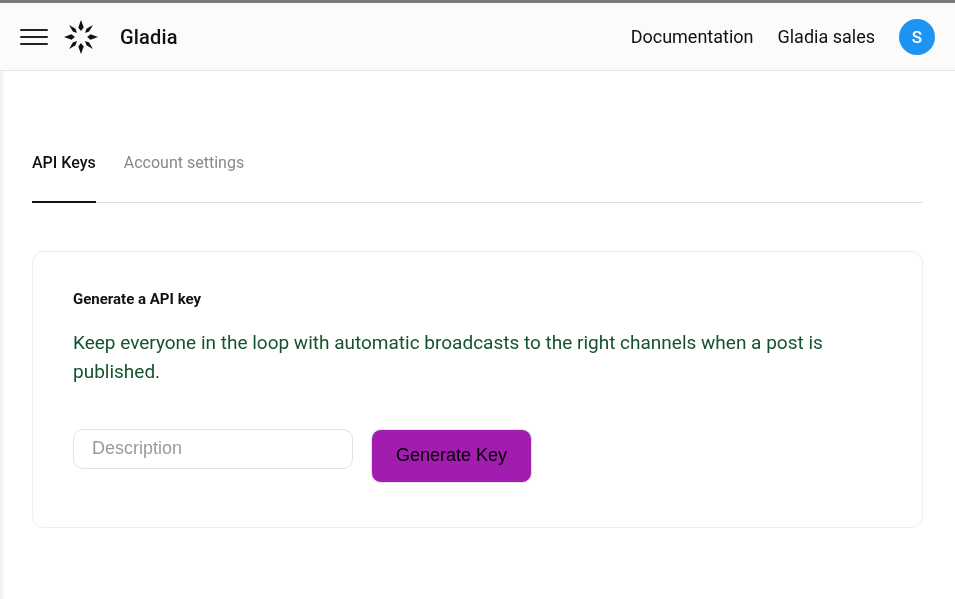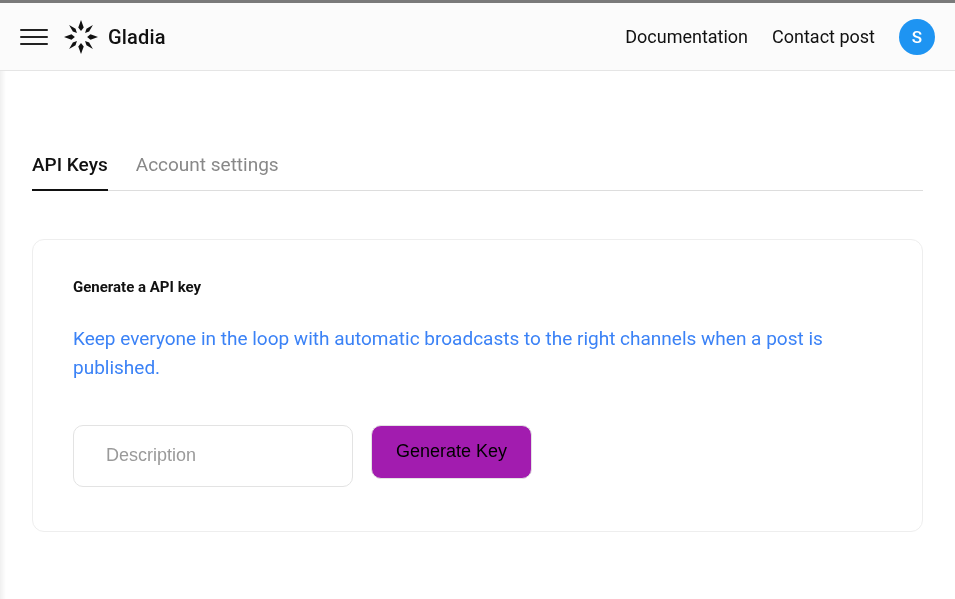--- a/index.html
+++ b/index.html
@@ -18,47 +18,47 @@
       background: #fbfbfb;
       display: flex;
       align-items: center;
       padding: 0 20px;
     }
     .hamburger {
       width: 28px; height: 28px; display: flex; flex-direction: column;
       justify-content: center; gap: 5px; cursor: pointer; margin-right: 16px;
     }
     .hamburger span { display: block; height: 2px; background: #222; border-radius: 2px; }
-    .brand { display: flex; align-items: center; gap: 10px; }
+    .brand { display: flex; align-items: center; gap: 22px; }
     .brand-name { font-size: 20px; font-weight: 500; letter-spacing: 0.2px; }
     .nav-right { margin-left: auto; display: flex; align-items: center; gap: 24px; }
     .nav-link { font-size: 18px; color: #111; text-decoration: none; cursor: pointer; }
     .avatar {
       width: 36px; height: 36px; border-radius: 50%; background: #1e94f2;
       display: flex; align-items: center; justify-content: center; color: #fff;
       font-size: 17px; font-weight: 500; cursor: pointer;
     }
     main { padding: 34px 32px 0 32px; }
     .page-title { font-size: 38px; font-weight: 800; letter-spacing: -0.5px; }
     .tabs { display: flex; gap: 28px; border-bottom: 1px solid #ddd; margin-top: 36px; }
     .tab {
-      font-size: 19px; padding: 12px 0 14px 0; cursor: pointer; color: #888; position: relative;
+      font-size: 16px; padding: 12px 0 30px 0; cursor: pointer; color: #888; position: relative;
     }
     .tab.active { color: #111; font-weight: 500; }
     .tab.active::after {
       content: ""; position: absolute; left: 0; right: 0; bottom: -1px; height: 2px; background: #111;
     }
     .card {
       margin-top: 48px; border: 1px solid #eee; border-radius: 12px; padding: 38px 40px 44px 40px;
     }
     .card-title { font-size: 15px; font-weight: 700; }
-    .card-desc { font-size: 19px; line-height: 1.55; color: #3b82f6; margin-top: 28px; max-width: 800px; }
+    .card-desc { font-size: 19px; line-height: 1.55; color: #14532d; margin-top: 20px; max-width: 800px; }
     .key-row { display: flex; gap: 18px; margin-top: 42px; }
     .desc-input {
-      width: 280px; height: 62px; border: 1px solid #e3e3e3; border-radius: 10px; padding: 0 32px;
+      width: 280px; height: 40px; border: 1px solid #e3e3e3; border-radius: 10px; padding: 0 18px;
       font-size: 18px; color: #111; background: #fff; outline: none;
     }
     .desc-input::placeholder { color: #9a9a9a; }
     .gen-btn {
       height: 54px; border: 1px solid #e3e3e3; border-radius: 10px; padding: 0 24px;
       background: #a21caf; font-size: 18px; cursor: pointer; font-weight: 500;
     }
     .edge-left { position: absolute; left: 0; top: 71px; bottom: 0; width: 6px; background: linear-gradient(to right, rgba(0,0,0,0.06), transparent); }
     .logo-svg { width: 34px; height: 34px; }
   </style>
@@ -83,21 +83,21 @@
         <path d="M15 15 L34 26 L38 38 L26 34 Z"></path>
         <path d="M85 15 L66 26 L62 38 L74 34 Z"></path>
         <path d="M15 85 L34 74 L38 62 L26 66 Z"></path>
         <path d="M85 85 L66 74 L62 62 L74 66 Z"></path>
       </g>
     </svg>
     <span class="brand-name">Gladia</span>
   </div>
   <div class="nav-right">
     <a class="nav-link">Documentation</a>
-    <a class="nav-link">Contact post</a>
+    <a class="nav-link">Gladia sales</a>
     <div class="avatar">S</div>
   </div>
 </header>
 
 <div class="edge-left"></div>
 
 <main>
 
   <div class="tabs">
     <div class="tab active">API Keys</div>

